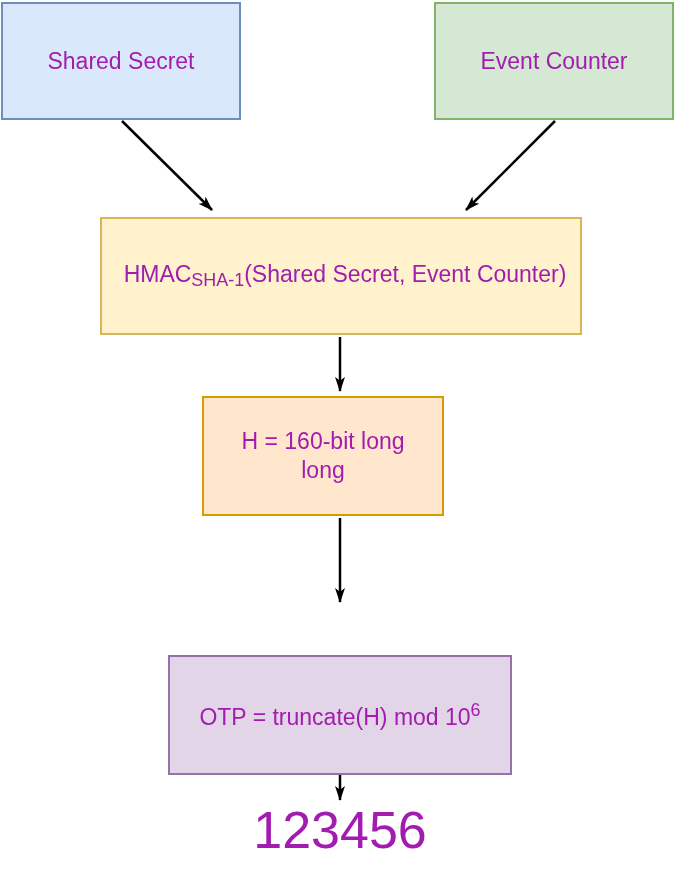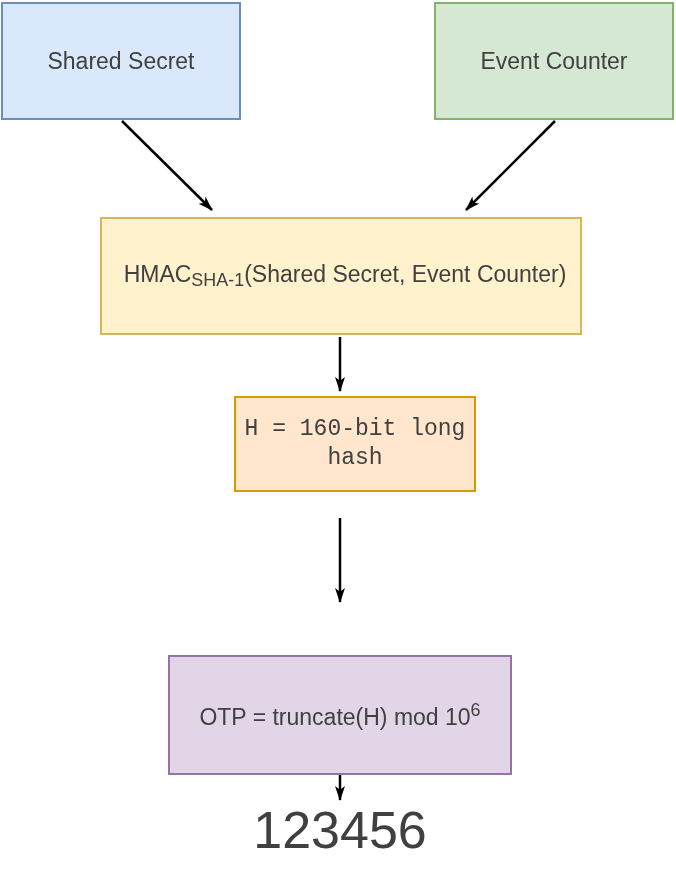--- a/index.html
+++ b/index.html
@@ -2,39 +2,39 @@
 <html><head>
 <meta charset="utf-8">
 <style>
   html, body { margin: 0; padding: 0; background: #ffffff; }
   .canvas {
     position: relative;
     width: 676px;
     height: 877px;
     background: #ffffff;
     font-family: "Liberation Sans", sans-serif;
-    color: #404040;
+    color: #a21caf;
     overflow: hidden;
   }
   .node {
     position: absolute;
     box-sizing: border-box;
     border: 2px solid #000;
     display: flex;
     align-items: center;
     justify-content: center;
     text-align: center;
     font-size: 23px;
     line-height: 1.26;
     white-space: nowrap;
   }
   .n-shared { left: 1px;   top: 2px;   width: 240px; height: 118px; }
   .n-event  { left: 434px; top: 2px;   width: 240px; height: 118px; }
   .n-hmac   { left: 100px; top: 217px; width: 482px; height: 118px; padding-left: 8px; }
-  .n-hash   { left: 234px; top: 396px; width: 242px; height: 96px; font-family: Liberation Mono, monospace; }
+  .n-hash   { left: 202px; top: 396px; width: 242px; height: 120px; }
   .n-otp    { left: 168px; top: 607px; width: 344px; height: 120px; }
   .line-block { display: block; }
   .sub { font-size: 0.78em; vertical-align: -0.22em; }
   .sup { font-size: 0.78em; vertical-align: 0.48em; }
   .arrow-layer {
     position: absolute;
     left: 0; top: 0;
     width: 676px; height: 877px;
     pointer-events: none;
   }
@@ -79,21 +79,21 @@
 
   <div class="node n-hmac" style="background-color: rgb(255, 242, 204); border-color: rgb(214, 182, 86);">
     <span>
       <span>HMAC</span><span class="sub">SHA-1</span><span>(Shared Secret, Event Counter)</span>
     </span>
   </div>
 
   <div class="node n-hash" style="background-color: rgb(255, 230, 204); border-color: rgb(215, 155, 0);">
     <span>
       <span class="line-block">H = 160-bit long</span>
-      <span class="line-block">hash</span>
+      <span class="line-block">long</span>
     </span>
   </div>
 
   <div class="node n-otp" style="background-color: rgb(225, 213, 231); border-color: rgb(150, 115, 166); margin-top: 48px;">
     <span>
       <span>OTP = truncate(H) mod 10</span><span class="sup">6</span>
     </span>
   </div>
 
   <div class="otp-output">123456</div>

